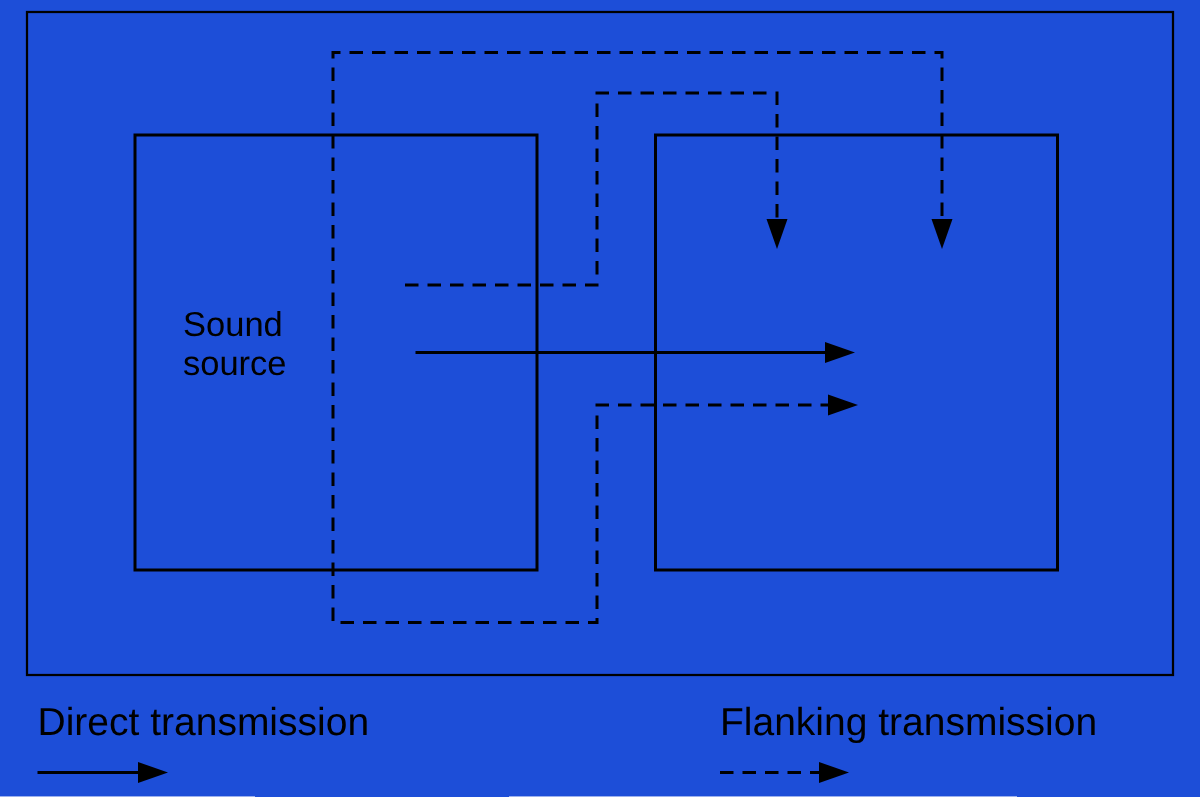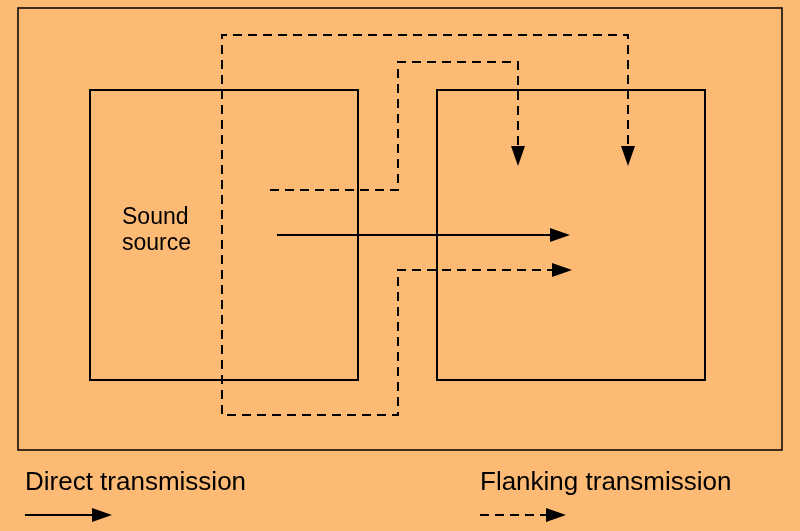--- a/index.html
+++ b/index.html
@@ -4,21 +4,21 @@
 <style>
   html, body {
     margin: 0;
     padding: 0;
     background: #ffffff;
   }
   .page {
     position: relative;
     width: 800px;
     height: 531px;
-    background: #fdba74;
+    background: #1d4ed8;
     font-family: "Liberation Sans", sans-serif;
     overflow: hidden;
   }
   svg { display: block; }
   text {
     font-family: "Liberation Sans", sans-serif;
     fill: #000000;
     stroke: none;
   }
   .room-label  { font-size: 23px; }

